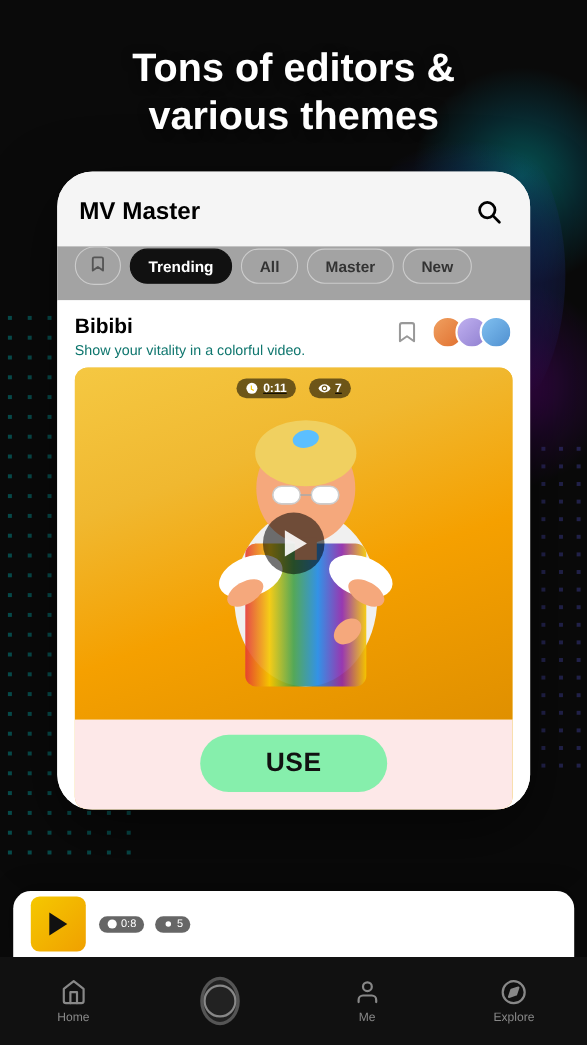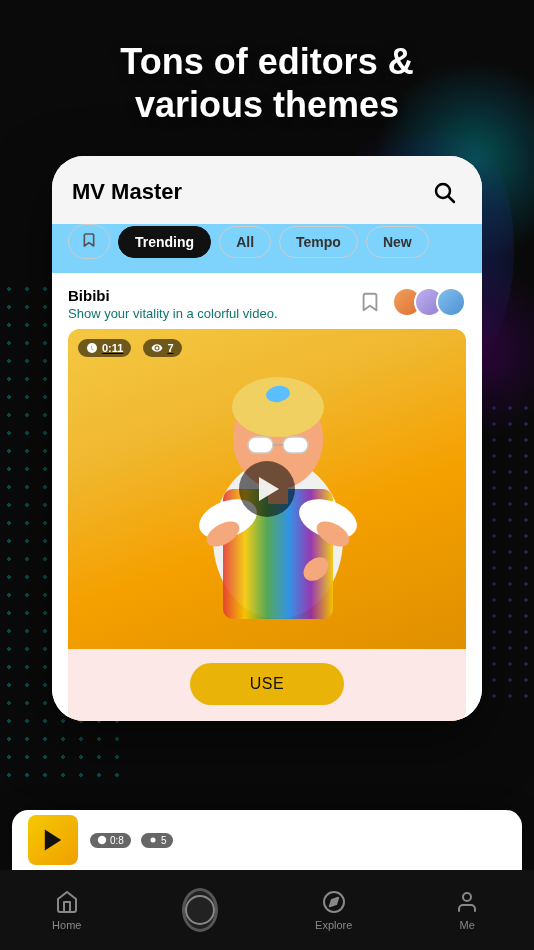--- a/index.html
+++ b/index.html
@@ -117,21 +117,21 @@
       justify-content: center;
       cursor: pointer;
     }
 
     
     .filter-tabs {
       display: flex;
       align-items: center;
       gap: 8px;
       padding: 0 16px 14px;
-      background: #7dd3fc;
+      background: #a3a3a3;
       overflow-x: auto;
     }
 
     .filter-tab {
       border-radius: 20px;
       padding: 7px 16px;
       font-size: 14px;
       font-weight: 600;
       cursor: pointer;
       white-space: nowrap;
@@ -162,21 +162,21 @@
     .item-header {
       display: flex;
       align-items: flex-start;
       justify-content: space-between;
       padding: 14px 16px 8px;
     }
 
     .item-info { flex: 1; }
 
     .item-title {
-      font-size: 15px;
+      font-size: 19px;
       font-weight: 700;
       color: #000;
     }
 
     .item-subtitle {
       font-size: 13px;
       color: #0f766e;
       margin-top: 2px;
     }
 
@@ -219,21 +219,21 @@
       overflow: hidden;
       background: #f0c040;
     }
 
     .video-top-bar {
       position: absolute;
       top: 10px;
       left: 10px;
       right: 10px;
       display: flex;
-      justify-content: flex-start;
+      justify-content: center;
       gap: 12px;
       z-index: 2;
       text-decoration: underline;
     }
 
     .video-badge {
       background: rgba(0,0,0,0.55);
       color: #fff;
       font-size: 11px;
       font-weight: 600;
@@ -284,24 +284,24 @@
 
     
     .use-button-container {
       display: flex;
       justify-content: center;
       padding: 14px 0 16px;
       background: #fde8e8;
     }
 
     .use-button {
-      background: #eab308;
+      background: #86efac;
       color: #111;
-      font-size: 16px;
-      font-weight: 400;
+      font-size: 24px;
+      font-weight: 700;
       border: none;
       border-radius: 30px;
       padding: 12px 60px;
       cursor: pointer;
       letter-spacing: 0.5px;
     }
 
     
     .bottom-nav {
       position: absolute;
@@ -437,21 +437,21 @@
     </div>
 
     <div class="filter-tabs">
       <button class="filter-tab bookmark-tab">
         <svg width="16" height="16" viewBox="0 0 24 24" fill="none" stroke="#555" stroke-width="2.5" stroke-linecap="round" stroke-linejoin="round">
           <path d="M19 21l-7-5-7 5V5a2 2 0 0 1 2-2h10a2 2 0 0 1 2 2z"></path>
         </svg>
       </button>
       <button class="filter-tab active">Trending</button>
       <button class="filter-tab">All</button>
-      <button class="filter-tab">Tempo</button>
+      <button class="filter-tab">Master</button>
       <button class="filter-tab">New</button>
     </div>
 
     <div class="content-area">
 
       <div class="item-header">
         <div class="item-info">
           <div class="item-title">Bibibi</div>
           <div class="item-subtitle">Show your vitality in a colorful video.</div>
         </div>
@@ -581,30 +581,30 @@
     <div class="nav-icon">
       <div style="width:44px;height:44px;border-radius:50%;border:3px solid #555;background:#222;display:flex;align-items:center;justify-content:center;">
         <div style="width:30px;height:30px;border-radius:50%;border:2px solid #888;"></div>
       </div>
     </div>
   </div>
 
   <div class="nav-item">
     <div class="nav-icon">
       <svg width="24" height="24" viewBox="0 0 24 24" fill="none" stroke="#888" stroke-width="2" stroke-linecap="round" stroke-linejoin="round">
+        <path d="M20 21v-2a4 4 0 0 0-4-4H8a4 4 0 0 0-4 4v2"></path>
+        <circle cx="12" cy="7" r="4"></circle>
+      </svg>
+    </div>
+    <span class="nav-label">Me</span>
+  </div>
+
+  <div class="nav-item">
+    <div class="nav-icon">
+      <svg width="24" height="24" viewBox="0 0 24 24" fill="none" stroke="#888" stroke-width="2" stroke-linecap="round" stroke-linejoin="round">
         <circle cx="12" cy="12" r="10"></circle>
         <polygon points="16.24,7.76 14.12,14.12 7.76,16.24 9.88,9.88" fill="#888"></polygon>
       </svg>
     </div>
     <span class="nav-label">Explore</span>
   </div>
 
-  <div class="nav-item">
-    <div class="nav-icon">
-      <svg width="24" height="24" viewBox="0 0 24 24" fill="none" stroke="#888" stroke-width="2" stroke-linecap="round" stroke-linejoin="round">
-        <path d="M20 21v-2a4 4 0 0 0-4-4H8a4 4 0 0 0-4 4v2"></path>
-        <circle cx="12" cy="7" r="4"></circle>
-      </svg>
-    </div>
-    <span class="nav-label">Me</span>
-  </div>
-
 </div>
 
 </body></html>

